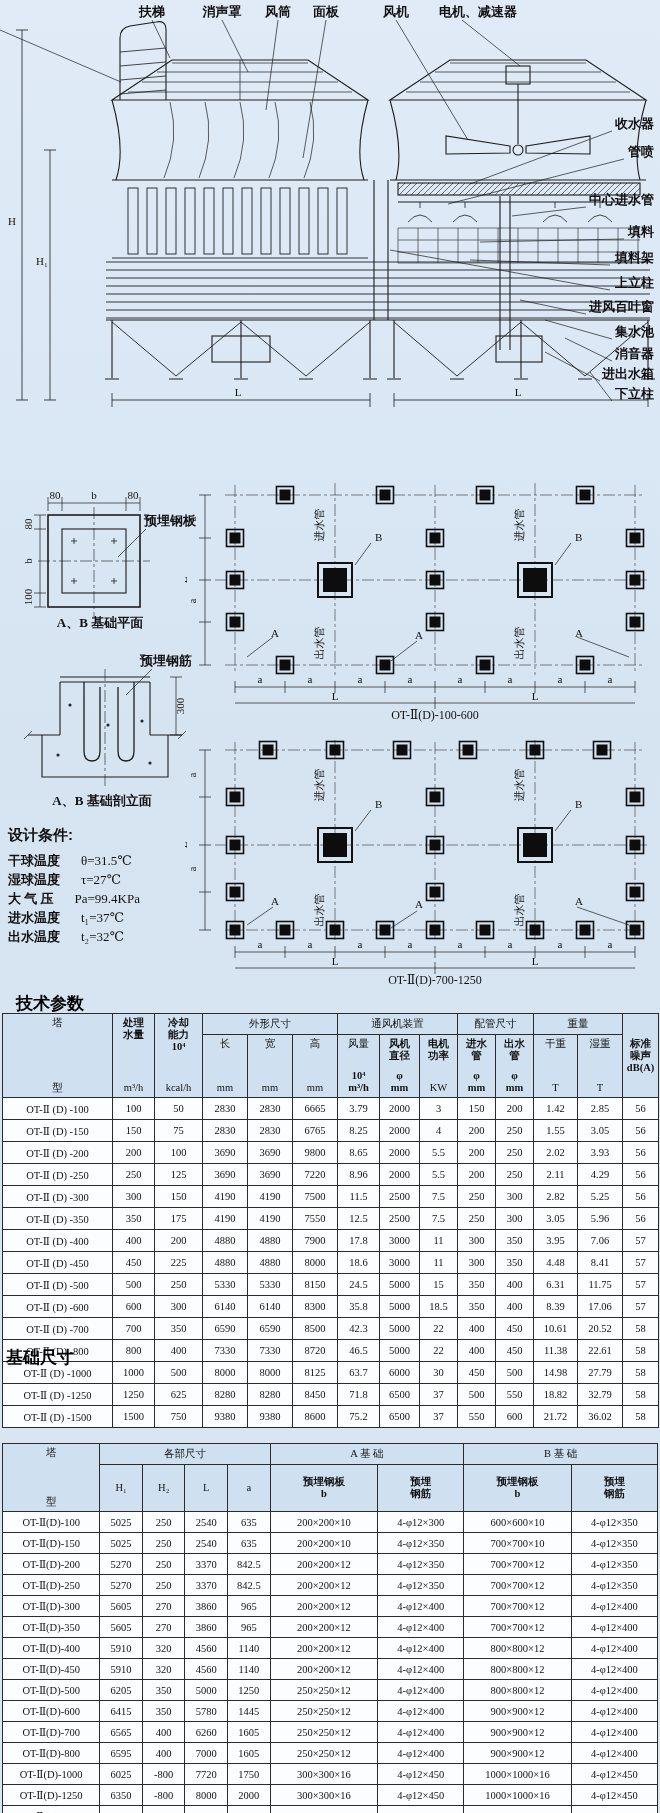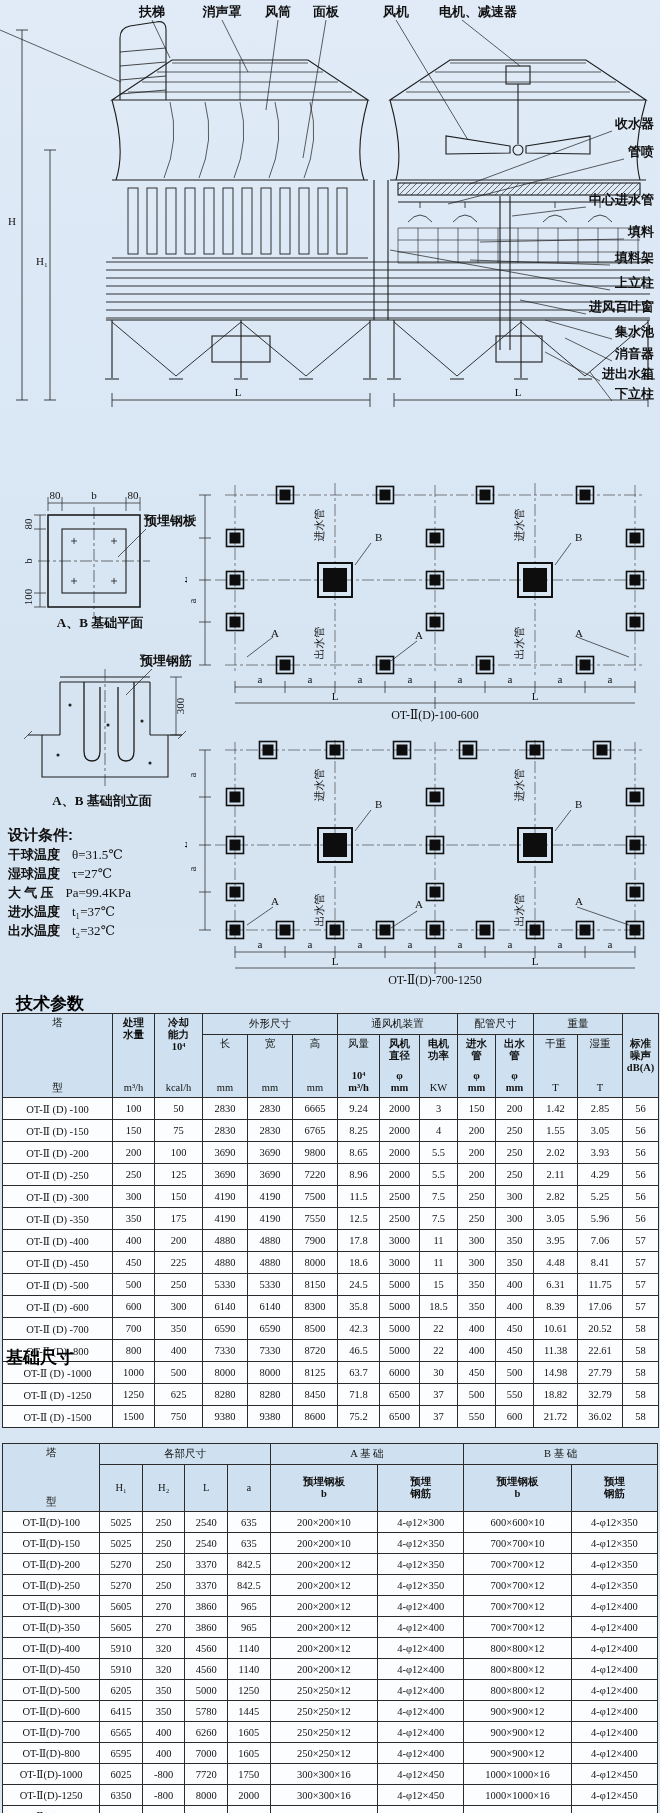--- a/index.html
+++ b/index.html
@@ -7,23 +7,23 @@
   #page{position:relative;width:660px;height:1813px;background:linear-gradient(#e0ebf7,#d6e4f2 40%,#d9e7f4);overflow:hidden;}
   svg{display:block;}
   svg text{fill:#111;font-family:"Liberation Serif","DejaVu Serif",serif;}
   .lbl{font-size:13px;font-weight:bold;}
   .dim{font-size:11px;}
   .cap{font-size:12px;}
   .abs{position:absolute;}
   .sec-title{font-family:"Liberation Sans","DejaVu Sans",sans-serif;font-weight:bold;font-size:17px;color:#000;}
   
   #conds{left:8px;top:826px;width:215px;}
-  #conds .t{font-family:"Liberation Sans","DejaVu Sans",sans-serif;font-weight:bold;font-size:15px;margin-bottom:0;}
+  #conds .t{font-family:"Liberation Sans","DejaVu Sans",sans-serif;font-weight:bold;font-size:15px;margin-bottom:6px;}
   #conds .ln{font-size:13px;line-height:19px;white-space:nowrap;}
-  #conds .ln b{font-weight:bold;margin-right:12px;}
+  #conds .ln b{font-weight:bold;margin-right:21px;}
   
   table{border-collapse:collapse;table-layout:fixed;width:656px;background:#fbfdff;}
   th,td{border:1px solid #2b2b2b;text-align:center;vertical-align:middle;padding:0;overflow:hidden;}
   thead th{background:#cfe1f0;font-weight:normal;font-size:10.5px;line-height:12px;}
   tbody td{background:#fcfdfe;font-size:10.5px;}
   .pre{white-space:pre-line;font-weight:bold;}
   .th-split{display:flex;flex-direction:column;justify-content:space-between;align-items:center;height:100%;white-space:pre-line;box-sizing:border-box;padding:3px 0;}
   #tech-table{left:2px;top:1013px;}
   #tech-table tbody td{height:21px;}
   #tech-table thead tr.grp th{height:20px;}
@@ -423,21 +423,21 @@
       </tr>
     </thead>
     <tbody>
         <tr>
           <td>OT-Ⅱ (D) -100</td>
           <td>100</td>
           <td>50</td>
           <td>2830</td>
           <td>2830</td>
           <td>6665</td>
-          <td>9.24</td>
+          <td>3.79</td>
           <td>2000</td>
           <td>3</td>
           <td>150</td>
           <td>200</td>
           <td>1.42</td>
           <td>2.85</td>
           <td>56</td>
         </tr>
         <tr>
           <td>OT-Ⅱ (D) -150</td>

